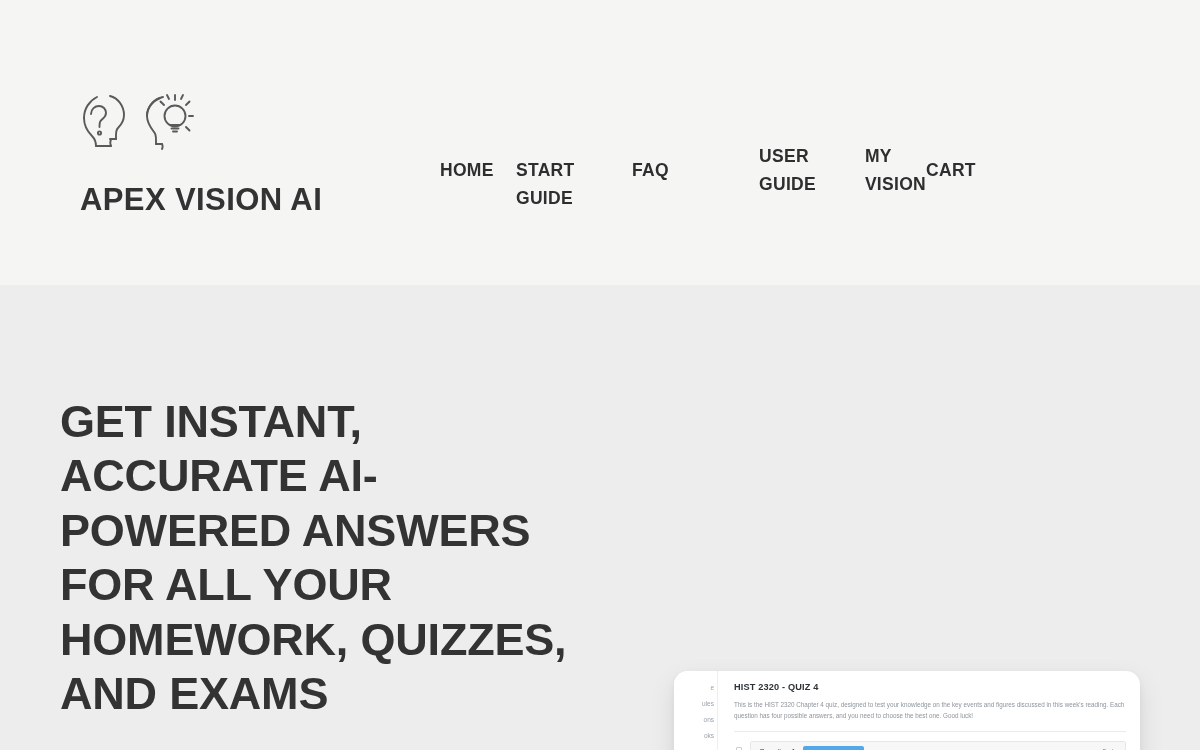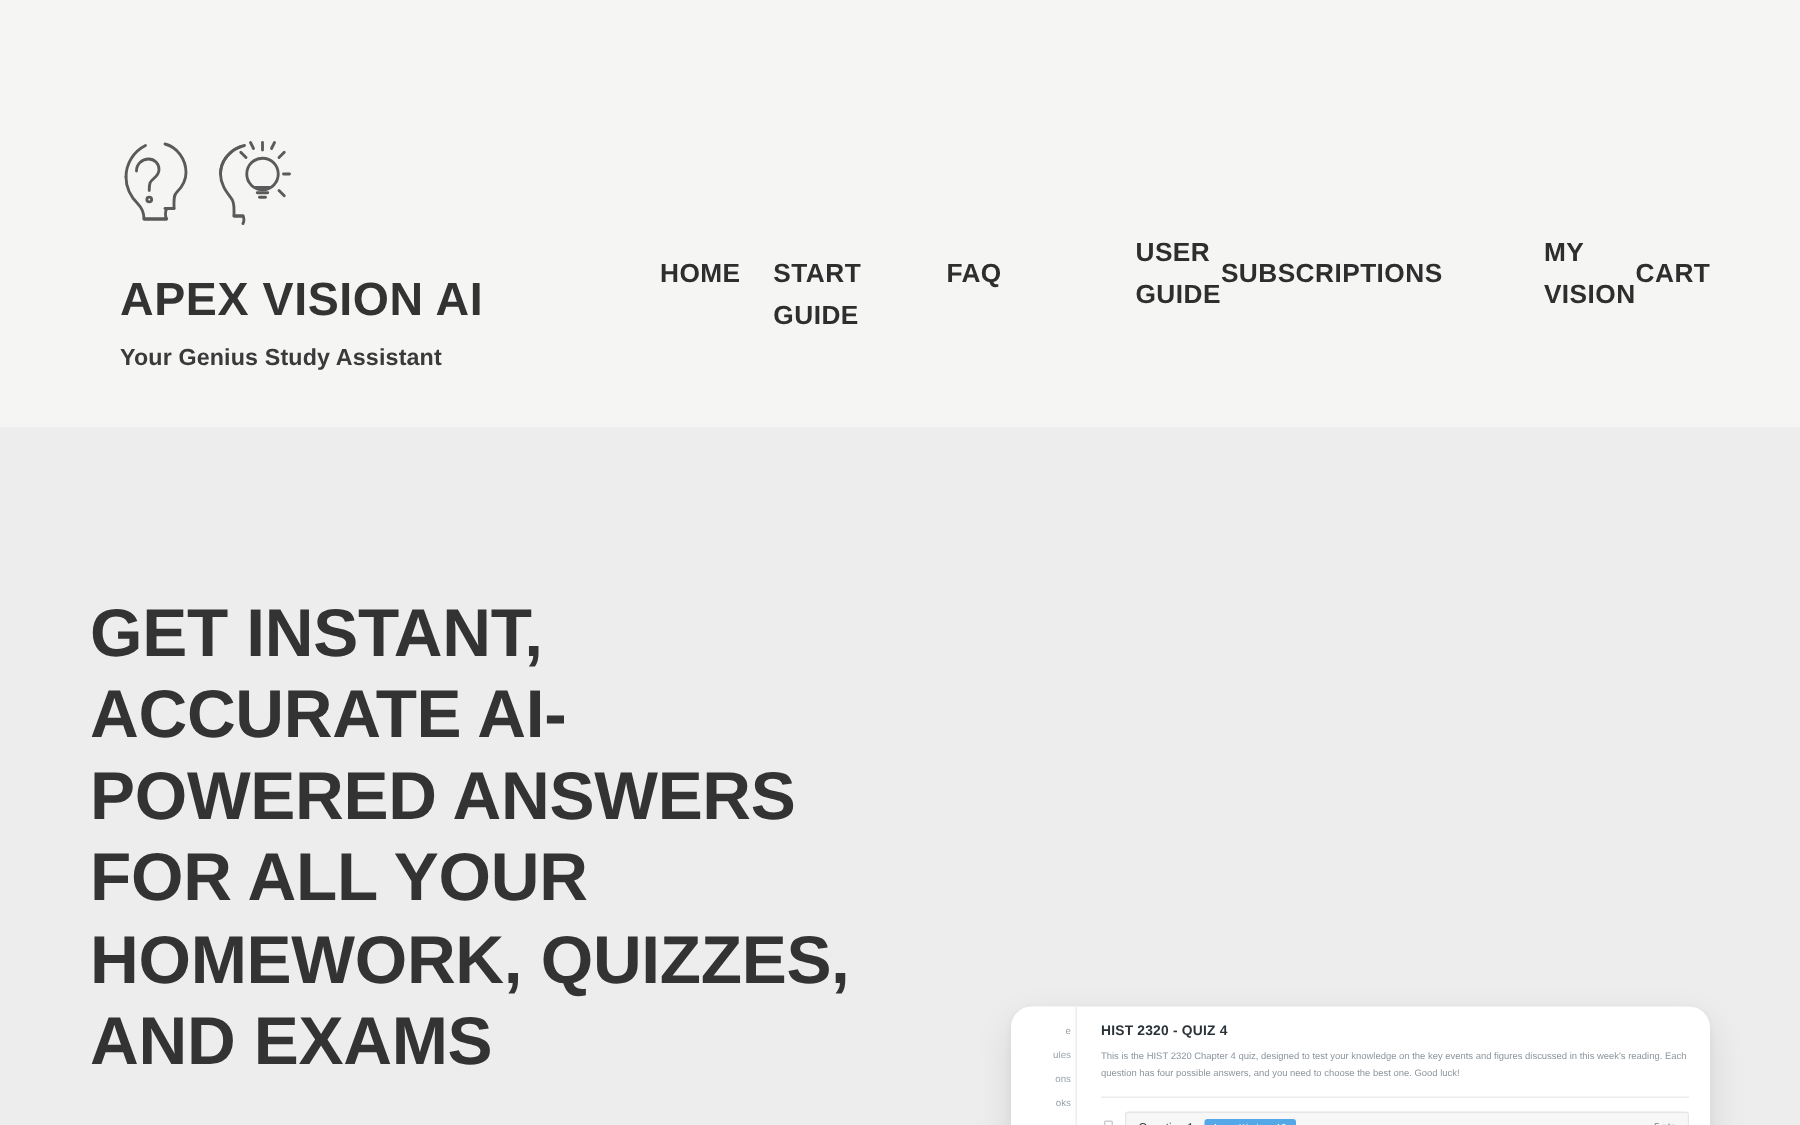--- a/index.html
+++ b/index.html
@@ -25,21 +25,21 @@
     font-size: 31px; font-weight: 700; letter-spacing: 0.4px;
     color: #333333; line-height: 1.05;
   }
   .brand-tagline {
     margin-top: 13px;
     font-size: 15.5px; font-weight: 700; color: #3a3a3a;
     letter-spacing: 0.1px;
   }
 
   .main-nav {
-    position: absolute; left: 440px; top: 152px;
+    position: absolute; left: 440px; top: 140px;
     width: 720px; height: 60px;
     display: flex; align-items: center;
   }
   .nav-item {
     color: #2e2e2e;
     font-size: 17.5px; font-weight: 700;
     letter-spacing: 0.3px; line-height: 1.6;
     text-decoration: none; cursor: pointer;
     white-space: normal; display: block;
   }
@@ -159,38 +159,34 @@
             <path d="M48 13 L51.5 9.5"></path>
             <path d="M26 13 L22.5 9.5"></path>
             <path d="M51 24 L55 24"></path>
             <path d="M48 35 L51.5 38.5"></path>
             <path d="M43 7 L45 3"></path>
             <path d="M31 7 L29 3"></path>
           </g>
         </svg>
       </div>
       <div class="brand-name">APEX VISION AI</div>
-      <div class="brand-tagline">Your Genius Study Assistant</div>
     </div>
 
     <nav class="main-nav">
       <div class="nav-cell nav-home">
         <a class="nav-item" href="#">HOME</a>
       </div>
       <div class="nav-cell nav-start">
         <a class="nav-item" href="#"><span>START</span><br><span>GUIDE</span></a>
       </div>
       <div class="nav-cell nav-faq">
         <a class="nav-item" href="#">FAQ</a>
       </div>
       <div class="nav-cell nav-user">
         <a class="nav-item" href="#"><span>USER</span><br><span>GUIDE</span></a>
-      </div>
-      <div class="nav-cell nav-subs">
-        <a class="nav-item" href="#">SUBSCRIPTIONS</a>
       </div>
       <div class="nav-cell nav-acct">
         <a class="nav-item" href="#"><span>MY</span><br><span>VISION</span></a>
       </div>
       <div class="nav-cell nav-cart">
         <a class="nav-item" href="#">CART</a>
       </div>
     </nav>
   </header>
 

